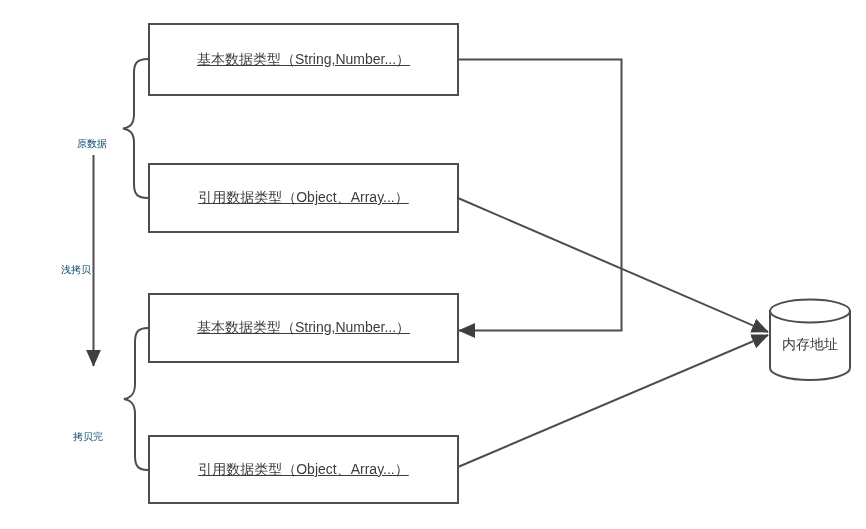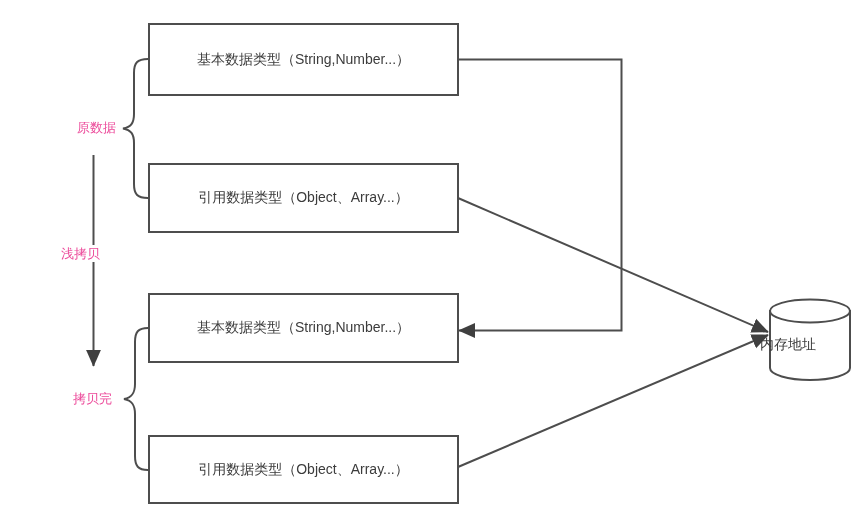--- a/index.html
+++ b/index.html
@@ -25,42 +25,44 @@
     box-sizing: border-box;
     background: #ffffff;
     border: 2px solid #4d4d4d;
     display: flex;
     align-items: center;
     justify-content: center;
     font-size: 14px;
     color: #3c3c3c;
     text-align: center;
     white-space: nowrap;
+    text-decoration: underline;
   }
   #node-source-primitive { left: 148px; top: 23px;  width: 311px; height: 73px; }
   #node-source-reference { left: 148px; top: 163px; width: 311px; height: 70px; }
   #node-copied-primitive { left: 148px; top: 293px; width: 311px; height: 70px; }
   #node-copied-reference { left: 148px; top: 435px; width: 311px; height: 69px; }
 
   .side-label {
     position: absolute;
-    font-size: 13px;
-    color: #ec4899;
+    font-size: 10px;
+    color: #0c4a6e;
     background: #ffffff;
     line-height: 17px;
     white-space: nowrap;
     padding: 0 1px;
+    margin-top: 16px;
   }
   #label-source-group { left: 76px; top: 119px; }
   #label-shallow-copy { left: 60px; top: 245px; }
-  #label-copy-done    { left: 72px; top: 390px; }
+  #label-copy-done    { left: 72px; top: 412px; }
 
   #label-memory {
     position: absolute;
-    left: 748px; top: 336px;
+    left: 770px; top: 336px;
     width: 80px;
     text-align: center;
     font-size: 14px;
     color: #3c3c3c;
     white-space: nowrap;
   }
 </style>
 </head>
 <body>
 

